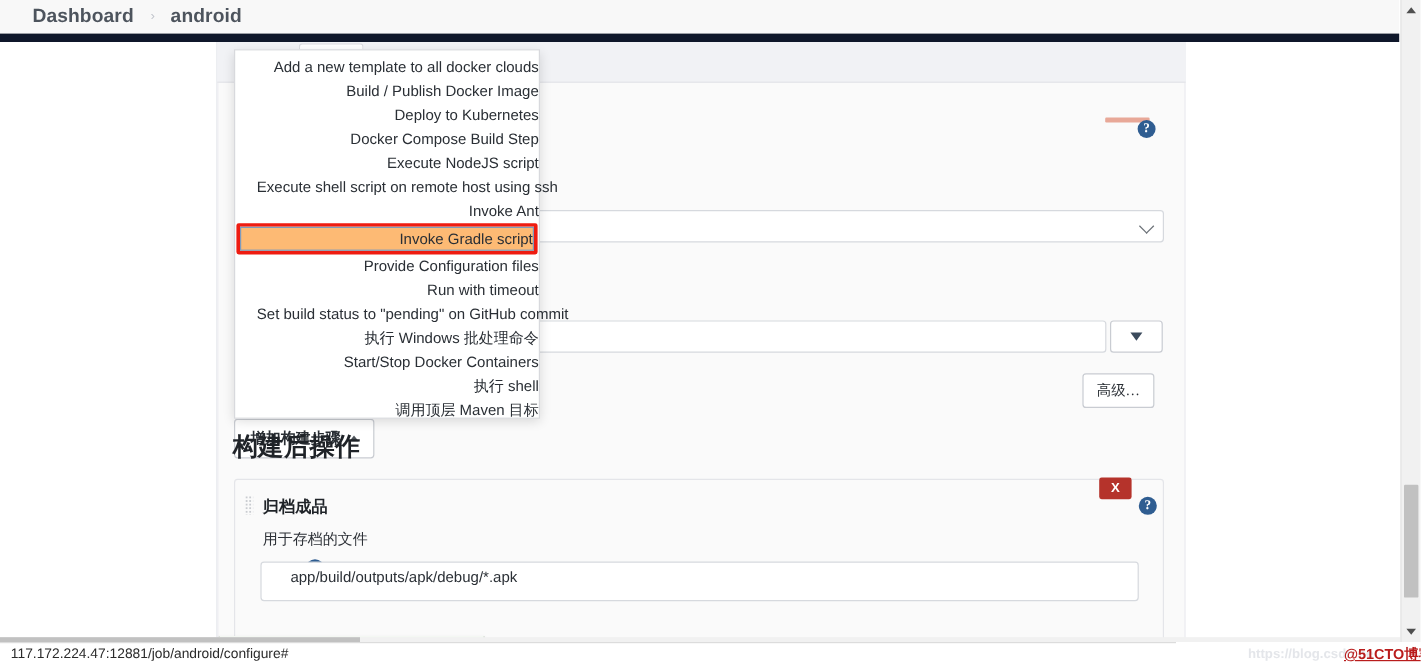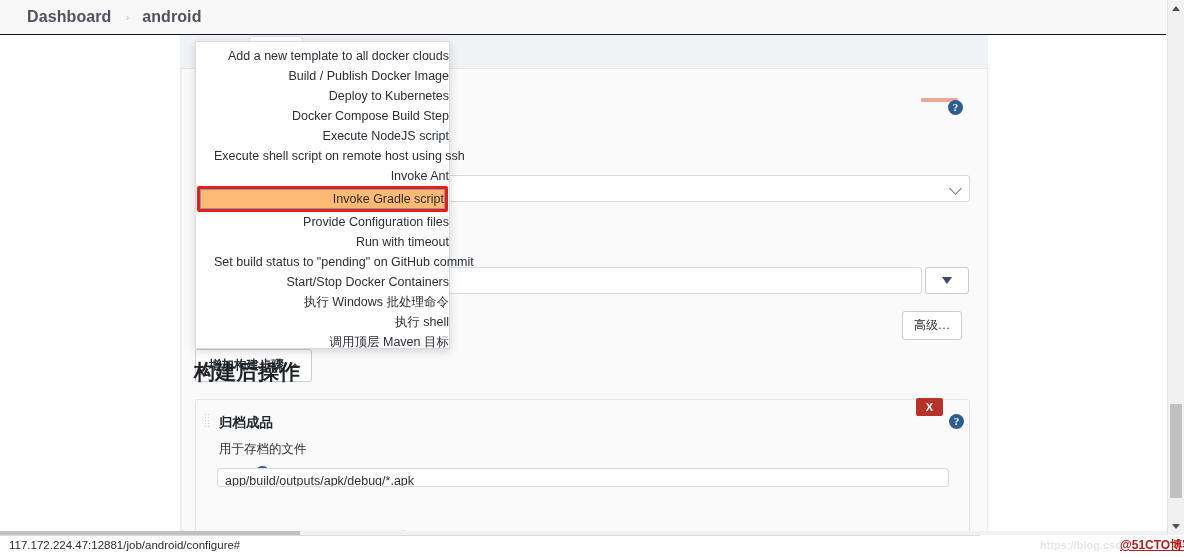--- a/index.html
+++ b/index.html
@@ -19,21 +19,21 @@
     overflow: hidden;
     background: #ffffff;
   }
 
   
   .breadcrumb-bar {
     position: absolute;
     left: 0; top: 0;
     width: 1166px; height: 35px;
     background: #f8f8f8;
-    border-bottom: 1px solid #0f172a;
+    border-bottom: 7px solid #0f172a;
     display: flex;
     align-items: center;
     padding-left: 27px;
   }
   .crumb {
     font-size: 16px;
     font-weight: bold;
     color: #4d545d;
     letter-spacing: .1px;
   }
@@ -246,28 +246,28 @@
   .pb-field-label {
     position: absolute;
     left: 23px; top: 41px;
     font-size: 12.5px;
     color: #2d3137;
     display: flex; align-items: center; gap: 8px; flex-direction: column;
   }
   .pb-input {
     position: absolute;
     left: 21px; top: 68px;
-    width: 732px; height: 19px;
+    width: 732px; height: 33px;
     background: #ffffff;
     border: 1px solid #d6d9de;
     border-radius: 3px;
     font-size: 12.5px;
     color: #2b3036;
     line-height: 25px;
-    padding-left: 7px;
+    padding-left: 24px;
     overflow: hidden;
     white-space: nowrap;
   }
 
   
   .notepad-icon {
     position: absolute;
     left: 878px; top: 502px;
     width: 19px; height: 20px;
   }
@@ -506,22 +506,22 @@
       <div class="menu-item">Docker Compose Build Step</div>
       <div class="menu-item">Execute NodeJS script</div>
       <div class="menu-item">Execute shell script on remote host using ssh</div>
       <div class="menu-item">Invoke Ant</div>
       <div class="sel-wrap">
         <div class="menu-item sel">Invoke Gradle script</div>
       </div>
       <div class="menu-item">Provide Configuration files</div>
       <div class="menu-item">Run with timeout</div>
       <div class="menu-item">Set build status to "pending" on GitHub commit</div>
+      <div class="menu-item">执行 Windows 批处理命令</div>
       <div class="menu-item">Start/Stop Docker Containers</div>
-      <div class="menu-item">执行 Windows 批处理命令</div>
       <div class="menu-item">执行 shell</div>
       <div class="menu-item">调用顶层 Maven 目标</div>
     </div>
 
   </div>
 
   <div class="vscroll">
     <span class="arrow-up"></span>
     <div class="vthumb"></div>
     <span class="arrow-dn"></span>

